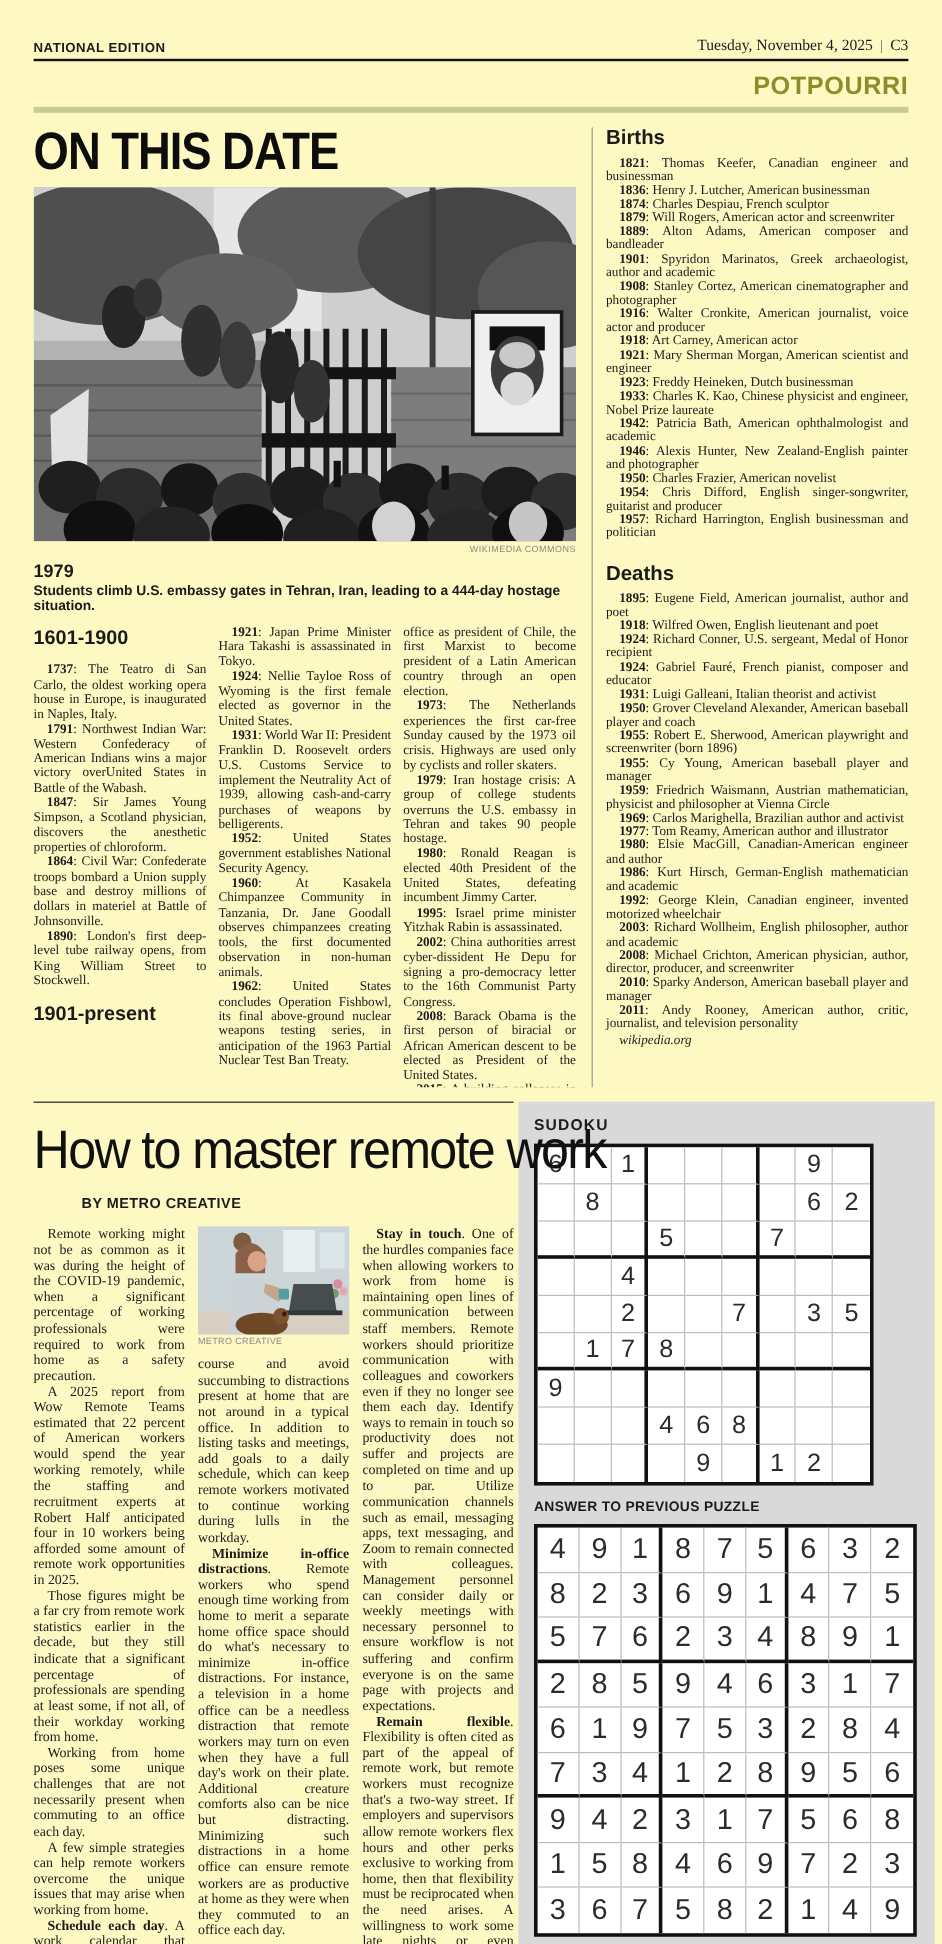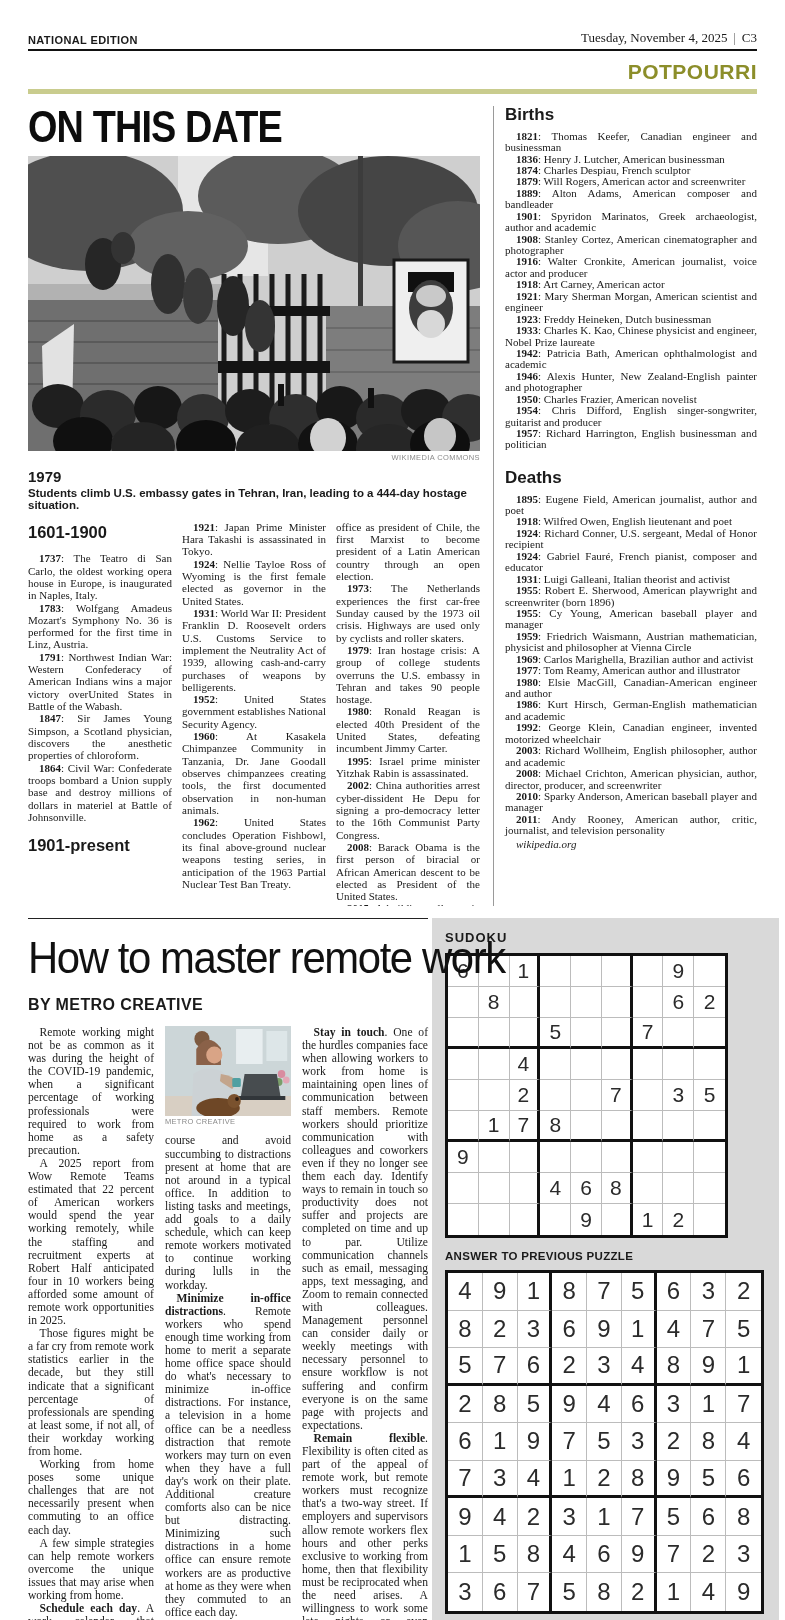--- a/index.html
+++ b/index.html
@@ -1,16 +1,16 @@
 <!DOCTYPE html>
 <html><head>
 <meta charset="utf-8">
 <style>
   html,body{margin:0;padding:0;background:#9a9a9a;}
-  .page{width:785px;height:1620px;margin:0 auto;background:#ffffff;color:#1a1a1a;
+  .page{width:785px;height:1620px;margin:0 auto;background:#fef9c3;color:#1a1a1a;
         font-family:"Liberation Serif",serif;box-sizing:border-box;
         padding:30px 28px 0 28px;overflow:hidden;position:relative;}
 
   
   .masthead{display:flex;justify-content:space-between;align-items:flex-end;
             border-bottom:2.5px solid #111;padding-bottom:3px;}
   .edition{font-family:"Liberation Sans",sans-serif;font-weight:bold;font-size:11px;letter-spacing:.4px;}
   .dateline{font-size:13px;}
   .dateline .sep{color:#666;padding:0 6px;font-size:12px;}
   .section-name{text-align:right;font-family:"Liberation Sans",sans-serif;font-weight:bold;
@@ -46,22 +46,22 @@
   .rail-section + .rail-section{margin-top:18px;}
 
   
   .bottom{display:grid;grid-template-columns:404px 347px;margin-top:12px;margin-right:-22px;}
   .spotlight{width:400px;}
   .spot-rule{border-top:1.5px solid #222;padding-top:7px;}
   .kicker{font-family:"Liberation Sans",sans-serif;font-weight:bold;font-size:12px;letter-spacing:1.2px;}
   .headline{font-family:"Liberation Sans",sans-serif;font-weight:400;font-size:45px;
             letter-spacing:-1.5px;margin:6px 0 12px;transform:scaleX(.93);transform-origin:left;
             white-space:nowrap;color:#111;}
-  .byline{font-family:"Liberation Sans",sans-serif;font-weight:bold;font-size:16px;
-          letter-spacing:.4px;margin-bottom:12px;}
+  .byline{font-family:"Liberation Sans",sans-serif;font-weight:bold;font-size:12px;
+          letter-spacing:.4px;margin-bottom:12px;margin-left:40px;}
   .spot-cols{display:grid;grid-template-columns:repeat(3,1fr);column-gap:11px;}
   .spot-col{font-size:11.6px;line-height:1.13;text-align:justify;}
   .spot-photo{width:100%;height:90px;background:#ccd4d6;}
   .spot-photo svg{display:block;width:100%;height:90px;}
   .spot-credit{font-family:"Liberation Sans",sans-serif;font-size:7.5px;color:#8a8a8a;
                letter-spacing:.3px;margin:2px 0 8px;}
 
   
   .sudoku-panel{background:#d9d9d9;padding:12px 13px;box-sizing:border-box;}
   .sudoku-label{font-family:"Liberation Sans",sans-serif;font-weight:bold;font-size:13px;
@@ -180,24 +180,24 @@
         </svg>
       </div>
       <div class="credit">WIKIMEDIA COMMONS</div>
       <div class="photo-year">1979</div>
       <div class="photo-caption">Students climb U.S. embassy gates in Tehran, Iran, leading to a 444-day hostage situation.</div>
 
       <div class="otd-cols" id="otd-cols">
           <div class="otd-col">
             <h3 class="range-head">1601-1900</h3>
             <p class="entry"><b>1737</b>: The Teatro di San Carlo, the oldest working opera house in Europe, is inaugurated in Naples, Italy.</p>
-            <p class="entry"><b>1783</b>: Wolfgang Amadeus Mozart's Symphony No. 36 is performed for the first time in Linz, Austria.</p>
             <p class="entry"><b>1791</b>: Northwest Indian War: Western Confederacy of American Indians wins a major victory overUnited States in Battle of the Wabash.</p>
             <p class="entry"><b>1847</b>: Sir James Young Simpson, a Scotland physician, discovers the anesthetic properties of chloroform.</p>
             <p class="entry"><b>1864</b>: Civil War: Confederate troops bombard a Union supply base and destroy millions of dollars in materiel at Battle of Johnsonville.</p>
+            <p class="entry"><b>1890</b>: London's first deep-level tube railway opens, from King William Street to Stockwell.</p>
             <h3 class="range-head">1901-present</h3>
           </div>
           <div class="otd-col">
             <p class="entry"><b>1921</b>: Japan Prime Minister Hara Takashi is assassinated in Tokyo.</p>
             <p class="entry"><b>1924</b>: Nellie Tayloe Ross of Wyoming is the first female elected as governor in the United States.</p>
             <p class="entry"><b>1931</b>: World War II: President Franklin D. Roosevelt orders U.S. Customs Service to implement the Neutrality Act of 1939, allowing cash-and-carry purchases of weapons by belligerents.</p>
             <p class="entry"><b>1952</b>: United States government establishes National Security Agency.</p>
             <p class="entry"><b>1960</b>: At Kasakela Chimpanzee Community in Tanzania, Dr. Jane Goodall observes chimpanzees creating tools, the first documented observation in non-human animals.</p>
             <p class="entry"><b>1962</b>: United States concludes Operation Fishbowl, its final above-ground nuclear weapons testing series, in anticipation of the 1963 Partial Nuclear Test Ban Treaty.</p>
           </div>
@@ -238,20 +238,21 @@
           </div>
       </div>
       <div class="rail-section">
         <h2 class="rail-head">Deaths</h2>
         <div id="deaths-list">
             <p class="entry"><b>1895</b>: Eugene Field, American journalist, author and poet</p>
             <p class="entry"><b>1918</b>: Wilfred Owen, English lieutenant and poet</p>
             <p class="entry"><b>1924</b>: Richard Conner, U.S. sergeant, Medal of Honor recipient</p>
             <p class="entry"><b>1924</b>: Gabriel Fauré, French pianist, composer and educator</p>
             <p class="entry"><b>1931</b>: Luigi Galleani, Italian theorist and activist</p>
+            <p class="entry"><b>1950</b>: Grover Cleveland Alexander, American baseball player and coach</p>
             <p class="entry"><b>1955</b>: Robert E. Sherwood, American playwright and screenwriter (born 1896)</p>
             <p class="entry"><b>1955</b>: Cy Young, American baseball player and manager</p>
             <p class="entry"><b>1959</b>: Friedrich Waismann, Austrian mathematician, physicist and philosopher at Vienna Circle</p>
             <p class="entry"><b>1969</b>: Carlos Marighella, Brazilian author and activist</p>
             <p class="entry"><b>1977</b>: Tom Reamy, American author and illustrator</p>
             <p class="entry"><b>1980</b>: Elsie MacGill, Canadian-American engineer and author</p>
             <p class="entry"><b>1986</b>: Kurt Hirsch, German-English mathematician and academic</p>
             <p class="entry"><b>1992</b>: George Klein, Canadian engineer, invented motorized wheelchair</p>
             <p class="entry"><b>2003</b>: Richard Wollheim, English philosopher, author and academic</p>
             <p class="entry"><b>2008</b>: Michael Crichton, American physician, author, director, producer, and screenwriter</p>

